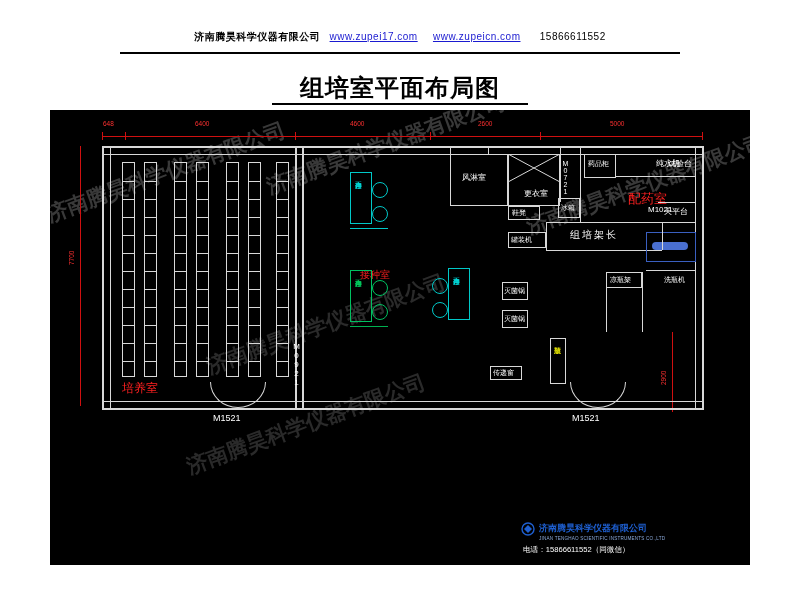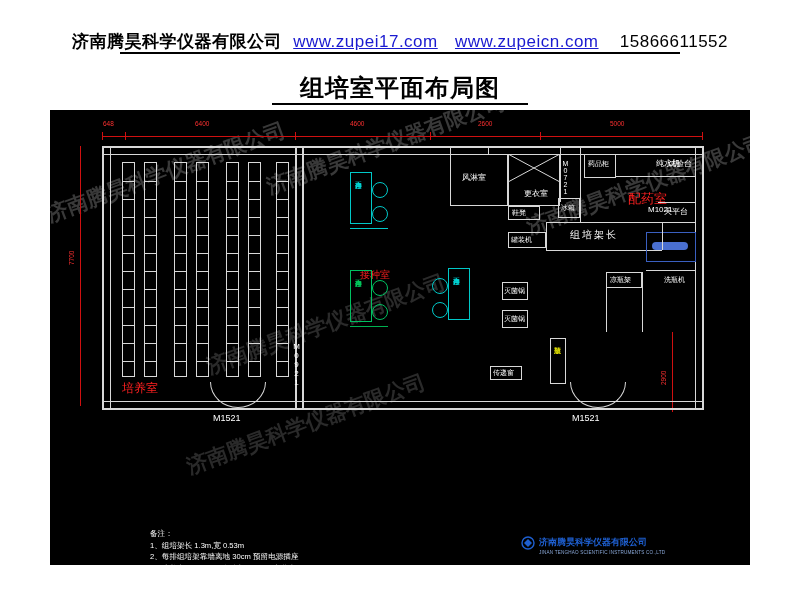--- a/index.html
+++ b/index.html
@@ -1,20 +1,20 @@
 <!DOCTYPE html>
 <html><head>
 <meta charset="utf-8">
 <style>
   html,body{margin:0;padding:0;}
   body{width:800px;height:600px;background:#ffffff;font-family:"Liberation Sans","DejaVu Sans",sans-serif;overflow:hidden;position:relative;}
 
   
   .header{position:absolute;left:0;top:30px;width:800px;text-align:center;}
-  .header .line1{font-size:17px;color:#000;letter-spacing:.5px;}
+  .header .line1{font-size:10px;color:#000;letter-spacing:.5px;}
   .header .line1 .cname{font-weight:bold;}
   .header .line1 a{color:#1a1ad0;text-decoration:underline;margin:0 6px;}
   .header .line1 .phone{margin-left:10px;}
   .hr{position:absolute;left:120px;top:52px;width:560px;height:2px;background:#000;}
 
   .title{position:absolute;left:0;top:72px;width:800px;text-align:center;font-size:24px;font-weight:bold;color:#000;font-family:"Liberation Serif","DejaVu Serif",serif;letter-spacing:1px;}
   .title-underline{position:absolute;left:272px;top:103px;width:256px;height:2px;background:#000;}
 
   
   .canvas{position:absolute;left:50px;top:110px;width:700px;height:455px;background:#000000;overflow:hidden;}
@@ -308,30 +308,24 @@
   <div class="tx ye vert" style="left:504px;top:231px;font-size:7px;">放瓶架</div>
 
   <div class="door" style="left:520px;top:272px;width:28px;height:26px;"></div>
   <div class="door2" style="left:548px;top:272px;width:28px;height:26px;"></div>
   <div class="tx" style="left:522px;top:304px;font-size:9px;">M1521</div>
 
   <div class="lyr w" style="left:438px;top:36px;width:1px;height:8px;"></div>
   <div class="lyr w" style="left:496px;top:112px;width:1px;height:28px;"></div>
   <div class="lyr w" style="left:612px;top:112px;width:1px;height:28px;"></div>
 
-  <div class="notes">
-    <div class="n">备注：</div>
-    <div class="n">1、组培架长 1.3m,宽 0.53m</div>
-    <div class="n">2、每排组培架靠墙离地 30cm 预留电源插座</div>
-    <div class="n">3、培养室（3 匹）、接种室（2 匹）安装空调</div>
-
-  </div>
 
   <div class="logo">
     <svg class="mark" viewBox="0 0 14 14">
       <circle cx="7" cy="7" r="6" fill="none" stroke="#1e5fd0" stroke-width="1.4"></circle>
       <path d="M3 7 L7 3 L11 7 L7 11 Z" fill="#1e5fd0"></path>
     </svg>
     <div class="lg1" style="padding-left:16px;">济南腾昊科学仪器有限公司</div>
     <div class="lg2" style="padding-left:16px;">JINAN TENGHAO SCIENTIFIC INSTRUMENTS CO.,LTD</div>
+    <div class="lg3">电话：15866611552（同微信）</div>
   </div>
 
 </div>
 
 </body></html>

